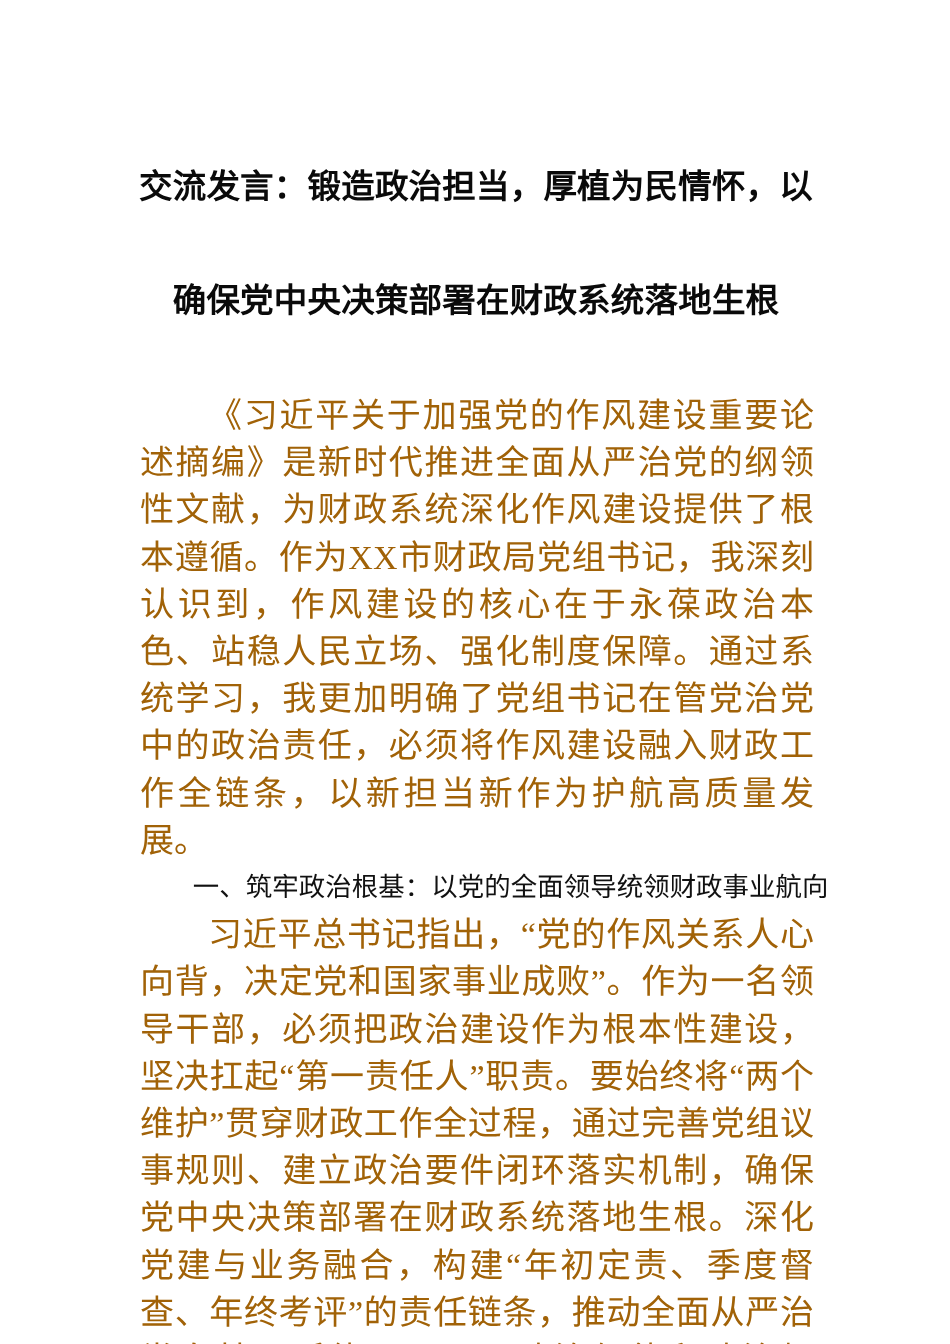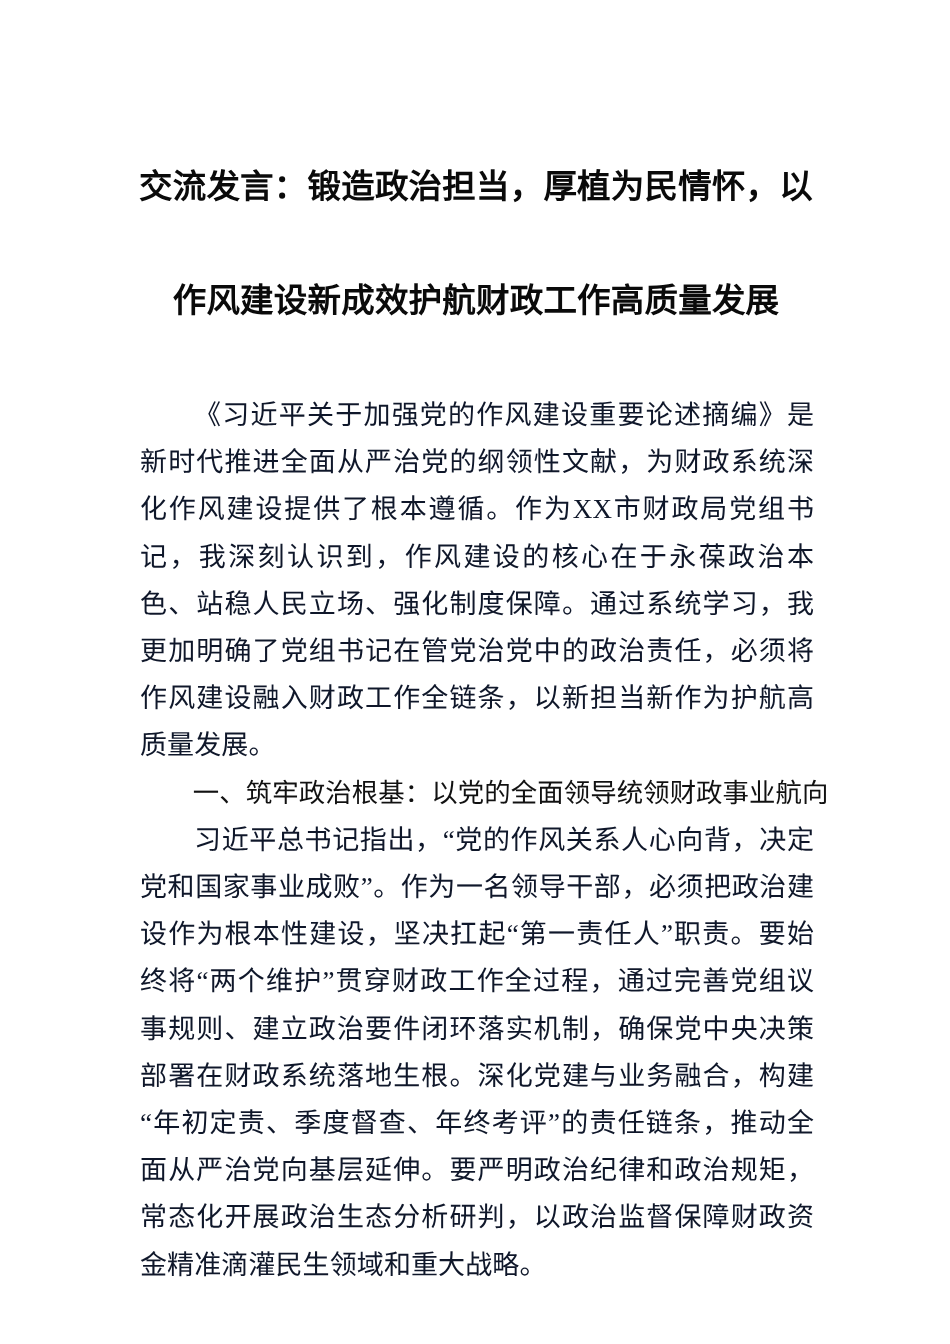--- a/index.html
+++ b/index.html
@@ -54,26 +54,26 @@
   .body-block {
     position: absolute;
     left: 140px;
     top: 392px;
     width: 674px;
   }
 
   p.para {
     margin: 0;
     font-family: "Liberation Serif", "DejaVu Serif", serif;
-    font-size: 27px;
+    font-size: 34px;
     line-height: 47.2px;
     text-align: justify;
     text-justify: inter-ideograph;
     letter-spacing: 0.1px;
-    color: #0f172a;
+    color: #a16207;
     text-indent: 2em;
     word-break: break-all;
   }
 
   p.heading {
     margin: 0;
     font-family: "Liberation Serif", "DejaVu Serif", serif;
     font-size: 26.4px;
     line-height: 47.2px;
     text-align: center;
@@ -83,21 +83,21 @@
     white-space: nowrap;
   }
 </style>
 </head>
 <body>
 
 <div class="page">
 
   <div class="doc-title">
     <span class="tline tline-1">交流发言：锻造政治担当，厚植为民情怀，以</span>
-    <span class="tline tline-2">作风建设新成效护航财政工作高质量发展</span>
+    <span class="tline tline-2">确保党中央决策部署在财政系统落地生根</span>
   </div>
 
   <div class="body-block">
 
     <p class="para">《习近平关于加强党的作风建设重要论述摘编》是新时代推进全面从严治党的纲领性文献，为财政系统深化作风建设提供了根本遵循。作为XX市财政局党组书记，我深刻认识到，作风建设的核心在于永葆政治本色、站稳人民立场、强化制度保障。通过系统学习，我更加明确了党组书记在管党治党中的政治责任，必须将作风建设融入财政工作全链条，以新担当新作为护航高质量发展。</p>
 
     <p class="heading">一、筑牢政治根基：以党的全面领导统领财政事业航向</p>
 
 
     <p class="para">习近平总书记指出，“党的作风关系人心向背，决定党和国家事业成败”。作为一名领导干部，必须把政治建设作为根本性建设，坚决扛起“第一责任人”职责。要始终将“两个维护”贯穿财政工作全过程，通过完善党组议事规则、建立政治要件闭环落实机制，确保党中央决策部署在财政系统落地生根。深化党建与业务融合，构建“年初定责、季度督查、年终考评”的责任链条，推动全面从严治党向基层延伸。要严明政治纪律和政治规矩，常态化开展政治生态分析研判，以政治监督保障财政资金精准滴灌民生领域和重大战略。</p>

